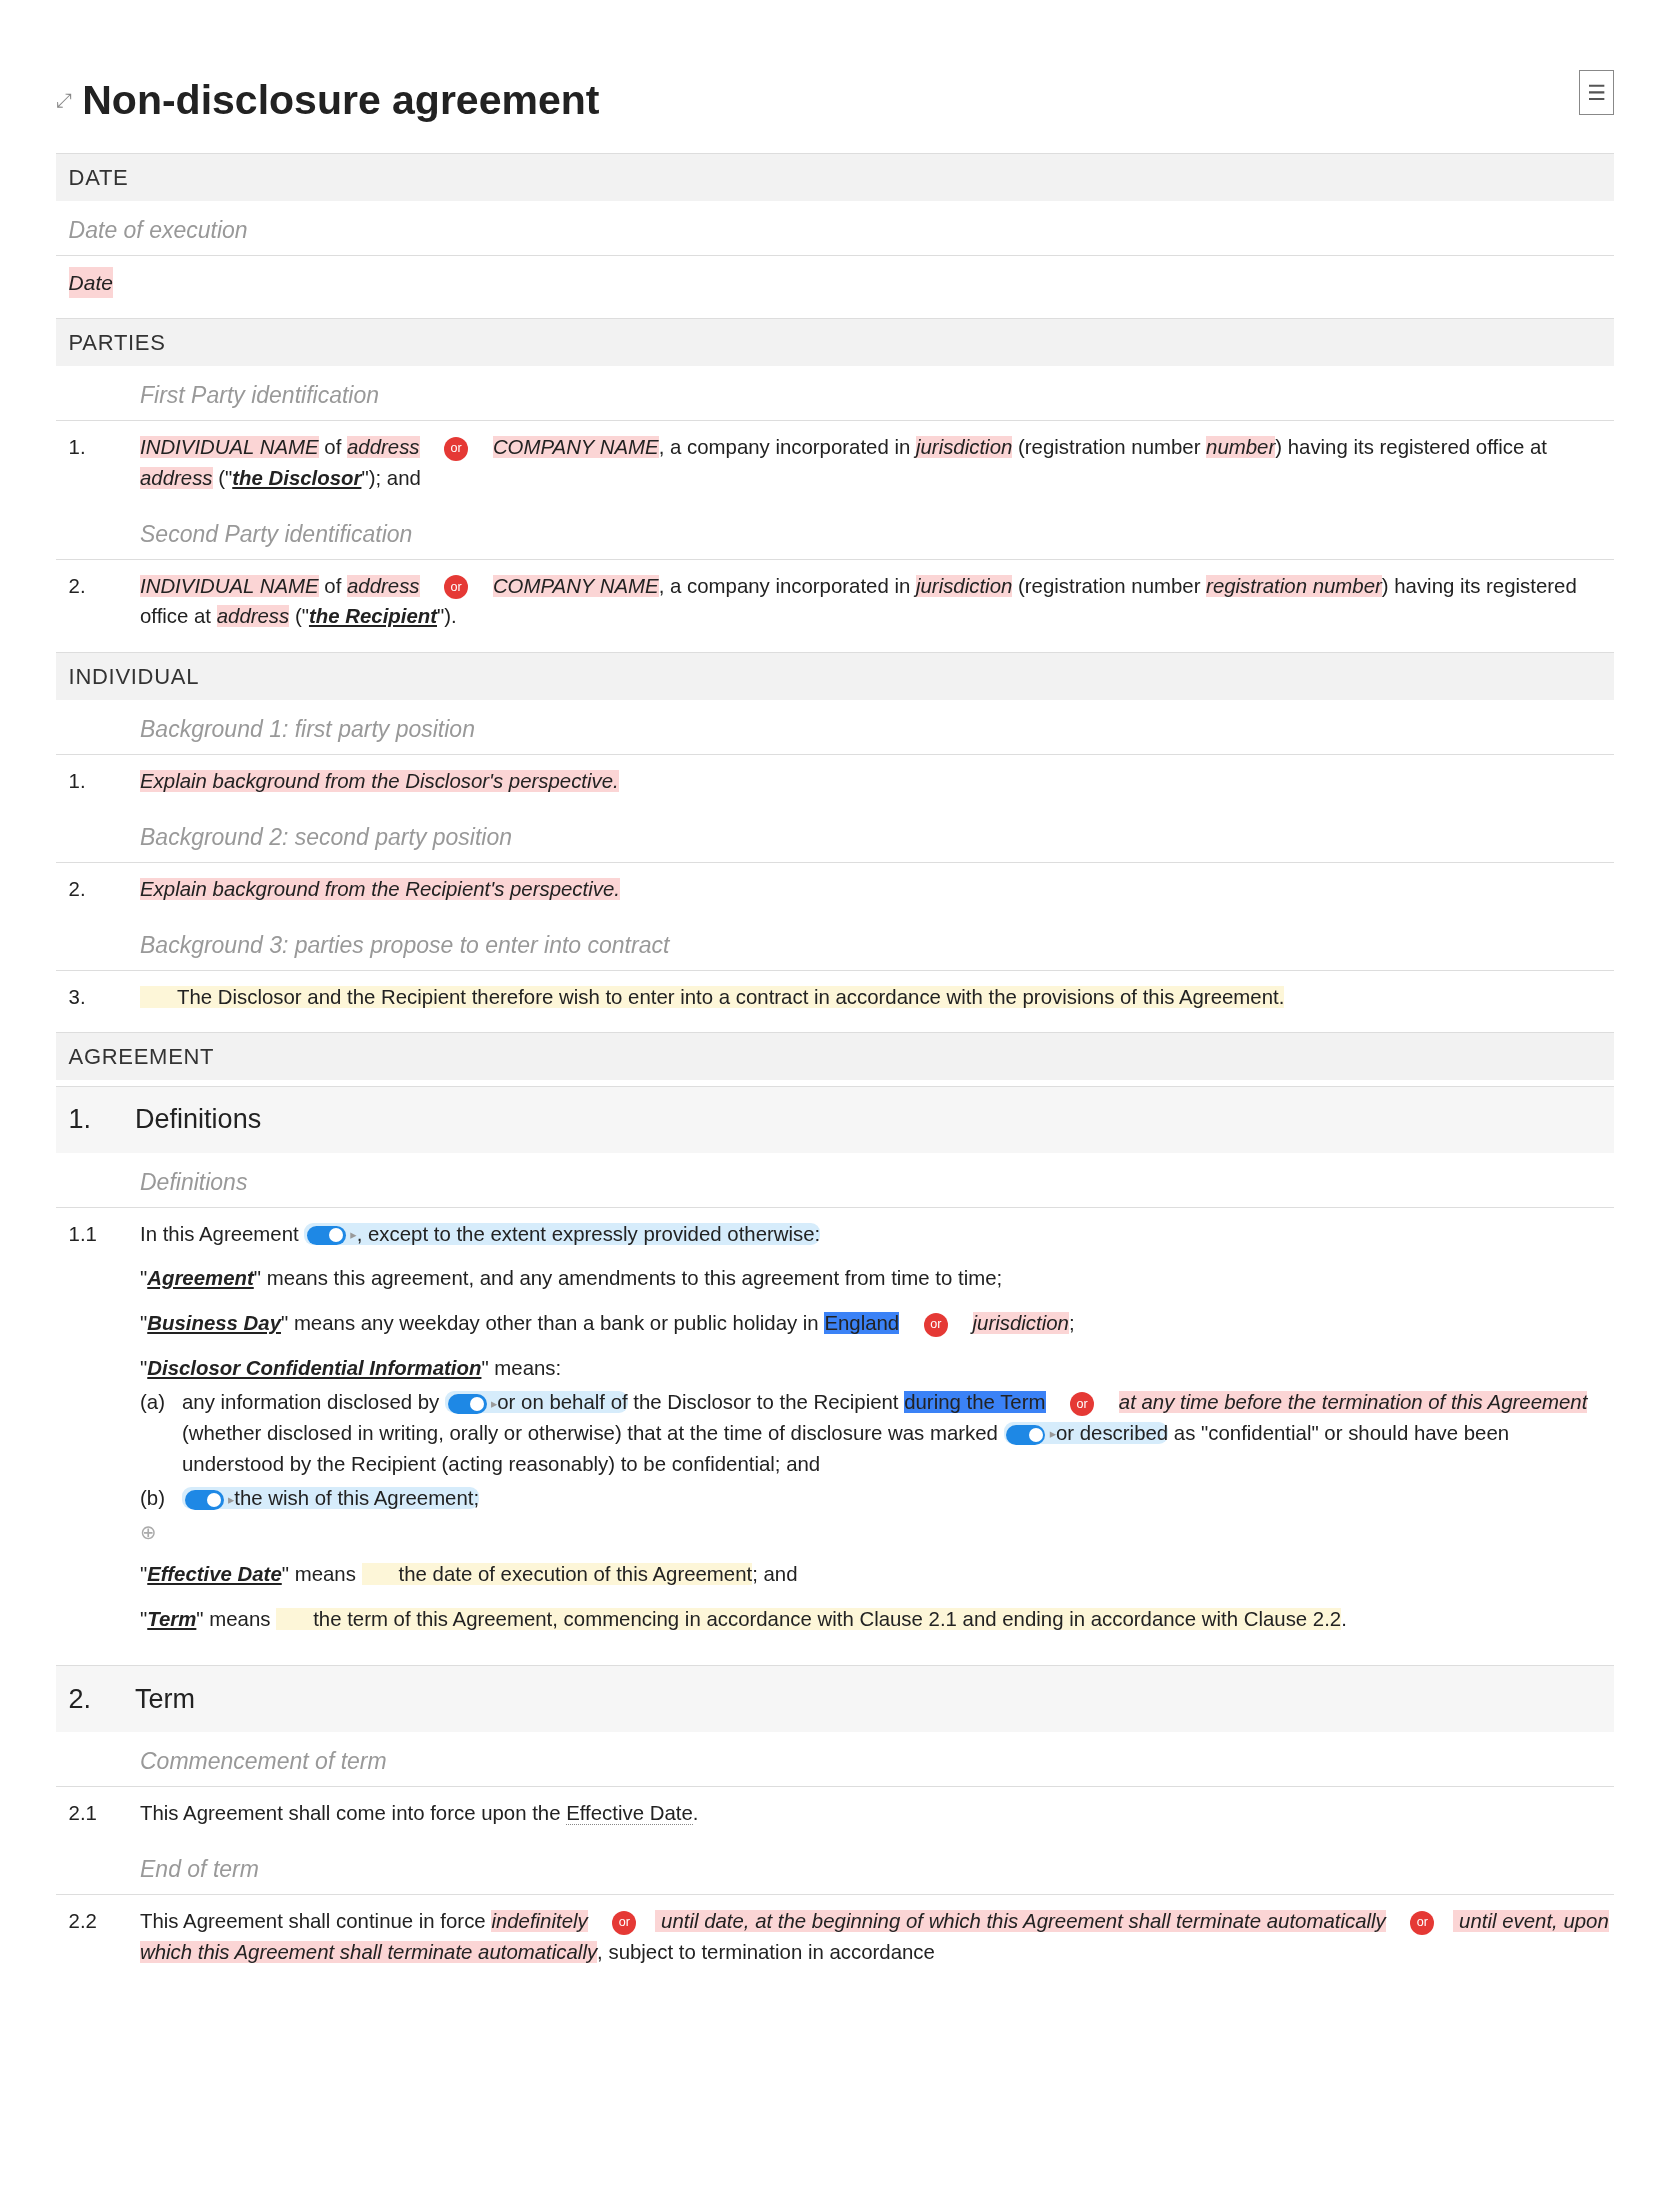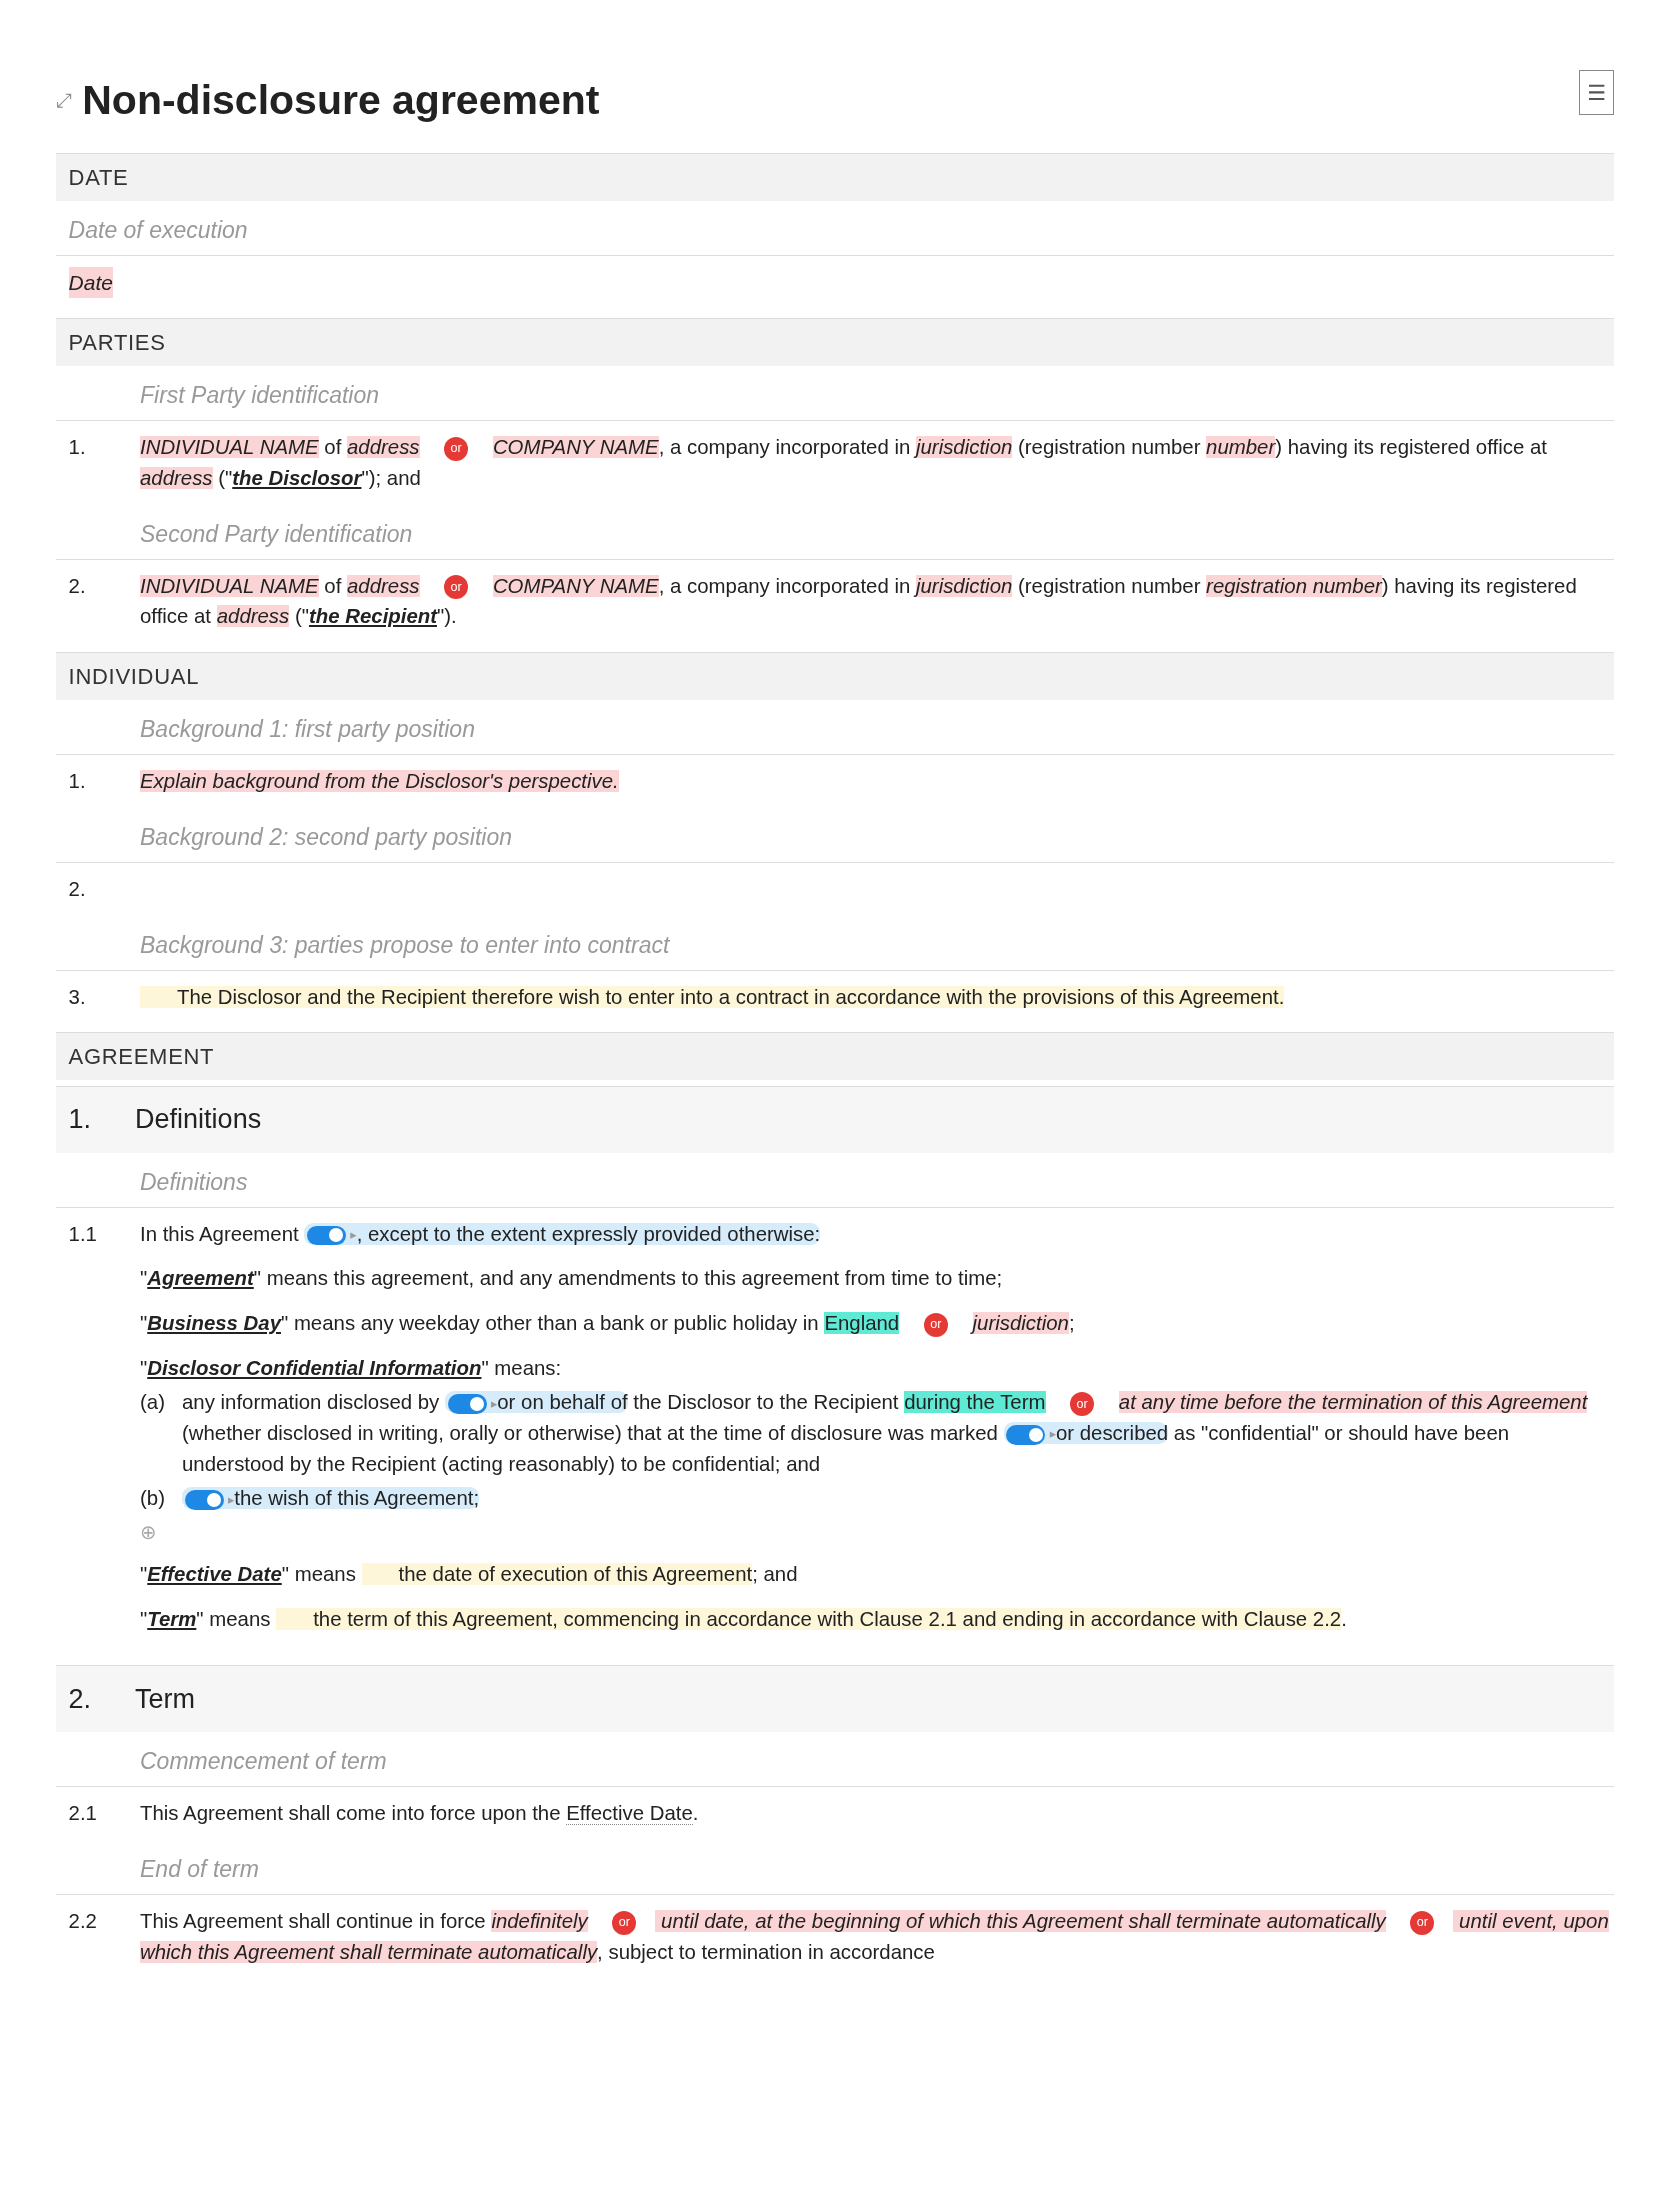--- a/index.html
+++ b/index.html
@@ -49,21 +49,21 @@
     display: flex;
     padding: 11.2px 0;
     align-items: flex-start;
   }
   .clause-num { width: 84px; padding-left: 12.6px; font-size: 20.4px; }
   .clause-body { flex: 1; font-size: 20.4px; }
   .clause-body p { margin-bottom: 14px; }
   .hl-pink { background: #fbd5d5; font-style: italic; }
   .hl-yellow { background: #fdf6d8; padding-left: 37px; }
   .hl-blue { background: #d6ecfb; border-radius: 9px; }
-  .hl-orange { background: #5eead4; }
+  .hl-orange { background: #3b82f6; }
   .or-badge {
     display: inline-flex;
     background: #e53935;
     color: #fff;
     border-radius: 50%;
     width: 24px; height: 24px;
     font-size: 12.6px;
     align-items: center; justify-content: center;
     vertical-align: middle;
     font-style: normal;
@@ -139,20 +139,21 @@
 
 <div class="note-row">Background 1: first party position</div>
 <div class="clause-row">
   <div class="clause-num">1.</div>
   <div class="clause-body"><span class="hl-pink">Explain background from the Disclosor's perspective.</span></div>
 </div>
 
 <div class="note-row">Background 2: second party position</div>
 <div class="clause-row">
   <div class="clause-num">2.</div>
+  <div class="clause-body"><span class="hl-pink">Explain background from the Recipient's perspective.</span></div>
 </div>
 
 <div class="note-row">Background 3: parties propose to enter into contract</div>
 <div class="clause-row">
   <div class="clause-num">3.</div>
   <div class="clause-body"><span class="hl-yellow">The Disclosor and the Recipient therefore wish to enter into a contract in accordance with the provisions of this Agreement.</span></div>
 </div>
 
 <div class="section-heading-bar">AGREEMENT</div>
 

